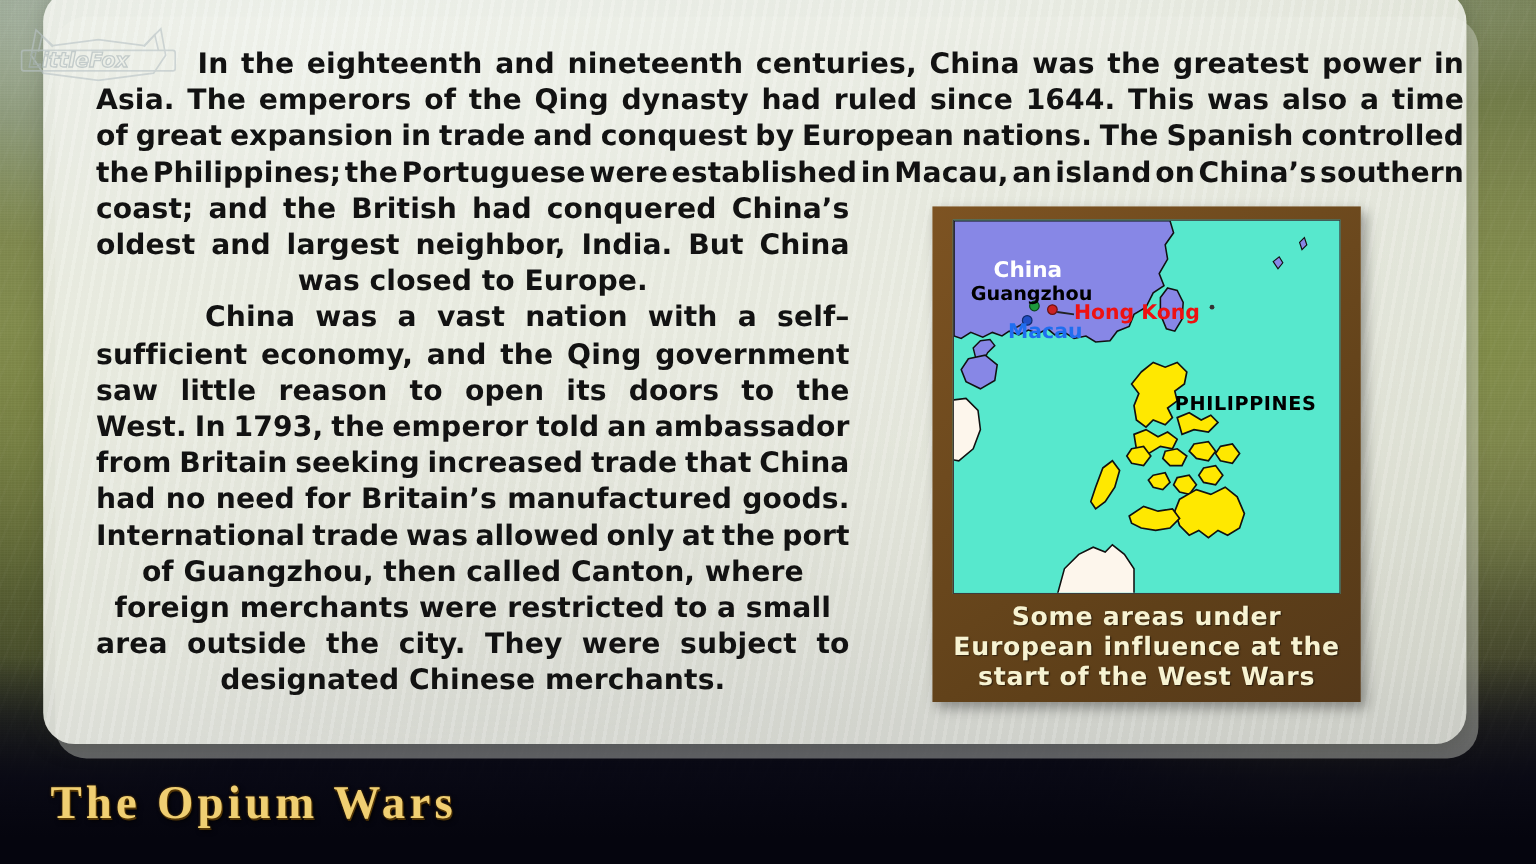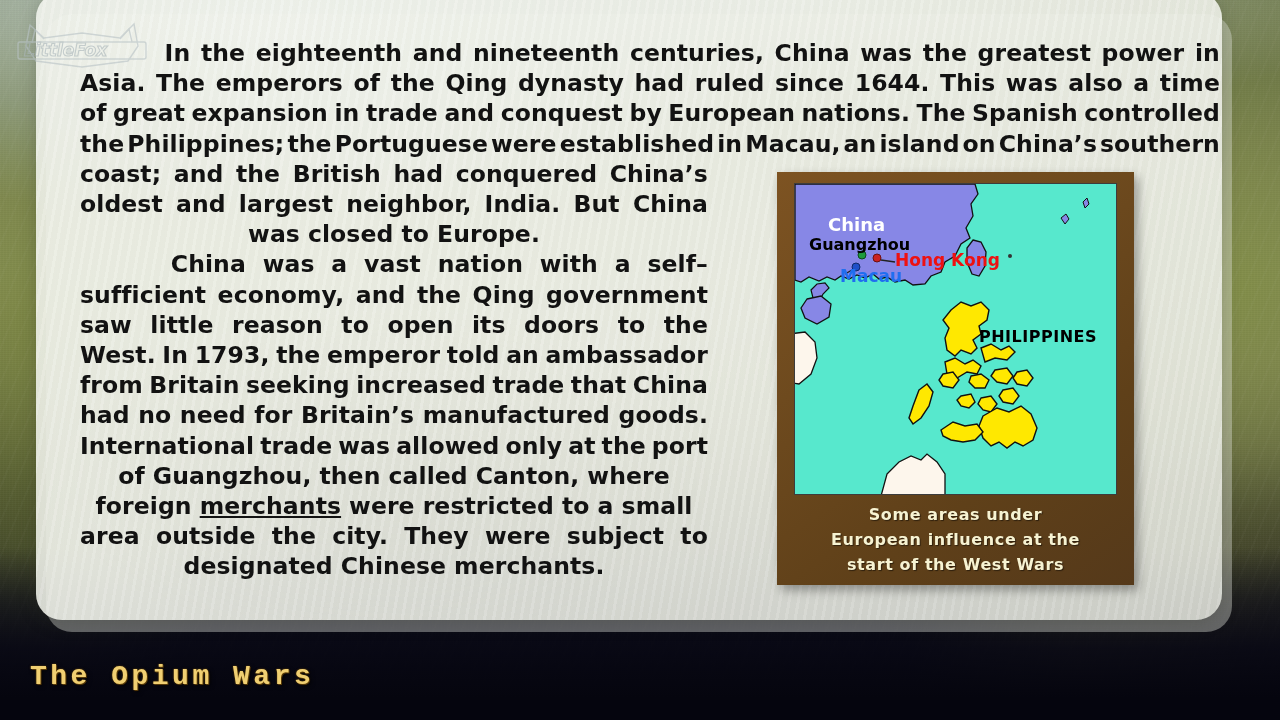--- a/index.html
+++ b/index.html
@@ -181,35 +181,35 @@
   .map-card-inner svg { display: block; }
   .map-caption {
     position: absolute;
     left: 10px;
     top: 330px;
     width: 337px;
     text-align: center;
     color: #f7f3d2;
     font-family: "DejaVu Sans", sans-serif;
     font-weight: bold;
-    font-size: 16px;
+    font-size: 21px;
     line-height: 25px;
     letter-spacing: 0.6px;
     text-shadow: 1px 1px 1px rgba(0,0,0,0.5);
   }
 
   
   .show-title {
     position: absolute;
-    left: 30px;
+    left: 42px;
     bottom: 28px;
     z-index: 8;
-    font-family: Liberation Mono, monospace;
+    font-family: Liberation Serif, serif;
     font-weight: bold;
-    font-size: 28px;
+    font-size: 39px;
     letter-spacing: 3.5px;
     color: #f0cf72;
     text-shadow:
       0 0 2px rgba(120,80,10,0.9),
       1px 1px 0 rgba(90,60,8,0.85),
       2px 2px 4px rgba(0,0,0,0.8);
   }
 </style>
 </head>
 <body>
@@ -386,21 +386,21 @@
         <span>International</span>
         <span>trade</span>
         <span>was</span>
         <span>allowed</span>
         <span>only</span>
         <span>at</span>
         <span>the</span>
         <span>port</span>
       </div>
       <div class="wrap-line col-narrow no-justify"><span style="margin-right: 8px;">of</span><span style="margin-right: 8px;">Guangzhou,</span><span style="margin-right: 8px;">then</span><span style="margin-right: 8px;">called</span><span style="margin-right: 8px;">Canton,</span><span>where</span></div>
-      <div class="wrap-line col-narrow no-justify"><span style="margin-right: 8px;">foreign</span><span style="margin-right: 8px; text-decoration: underline;">merchants</span><span style="margin-right: 8px;">were</span><span style="margin-right: 8px;">restricted</span><span style="margin-right: 8px;">to</span><span style="margin-right: 8px;">a</span><span>small</span></div>
+      <div class="wrap-line col-narrow no-justify"><span style="margin-right: 8px;">foreign</span><span style="margin-right: 8px;">merchants</span><span style="margin-right: 8px;">were</span><span style="margin-right: 8px;">restricted</span><span style="margin-right: 8px;">to</span><span style="margin-right: 8px;">a</span><span>small</span></div>
       <div class="wrap-line col-narrow">
         <span>area</span>
         <span>outside</span>
         <span>the</span>
         <span>city.</span>
         <span>They</span>
         <span>were</span>
         <span>subject</span>
         <span>to</span>
       </div>

